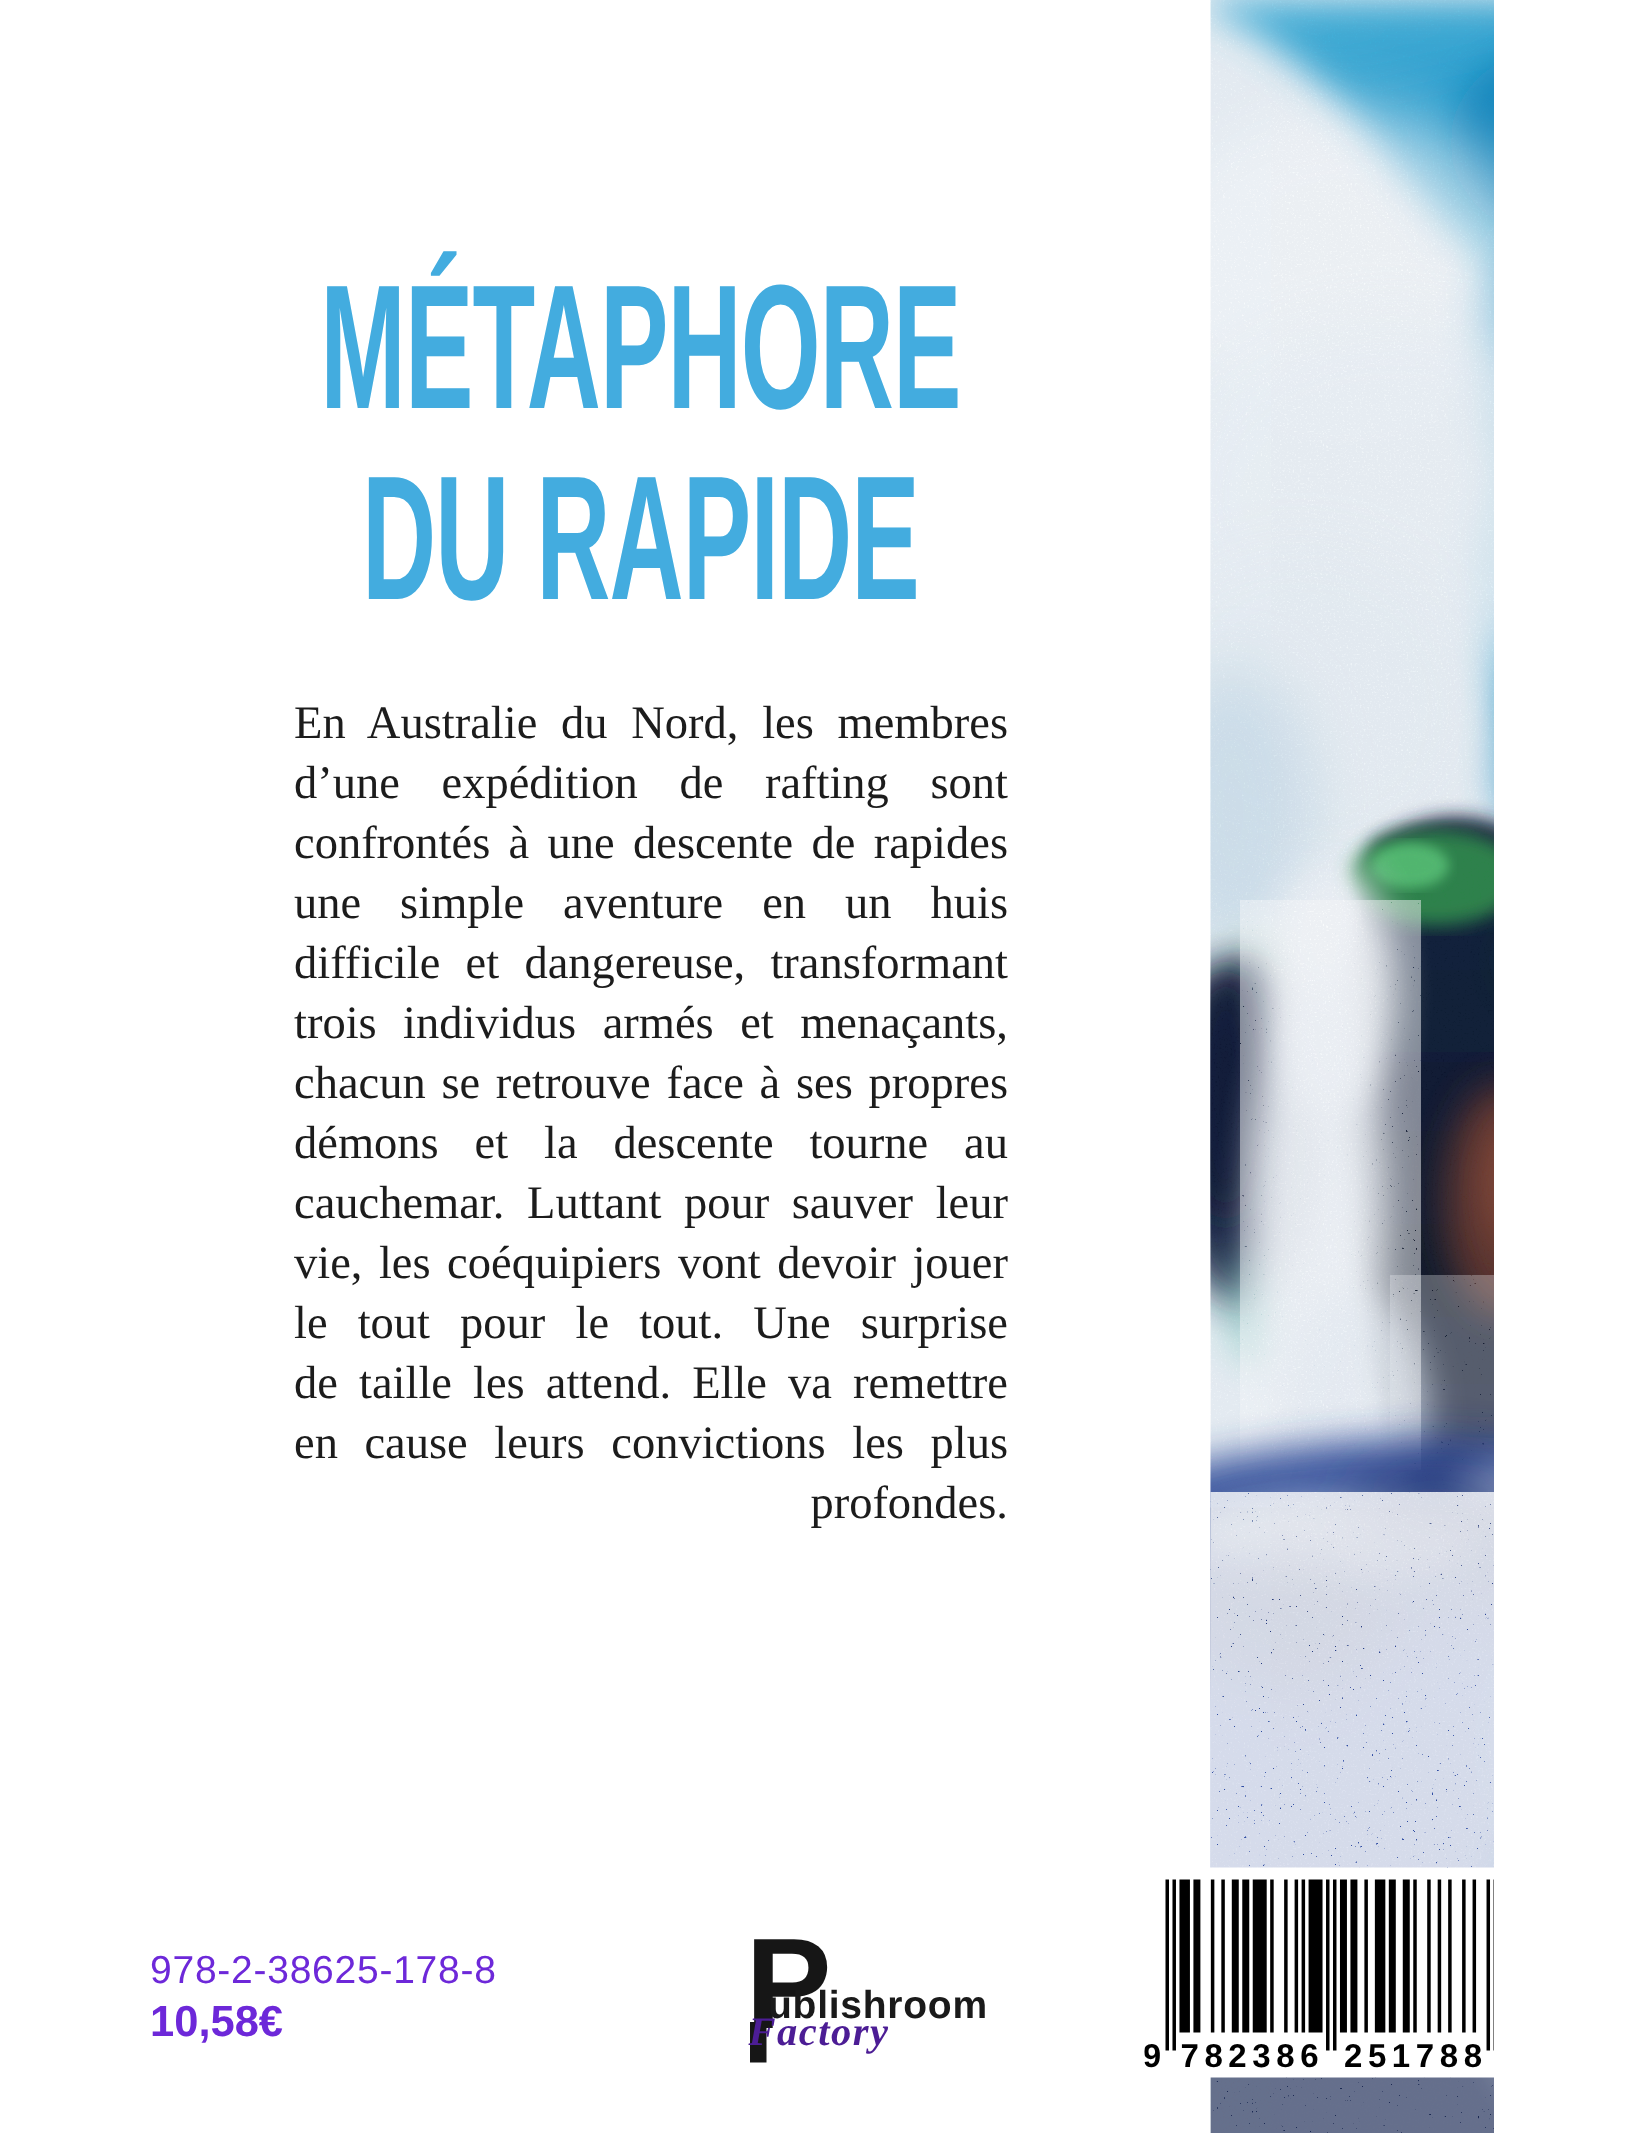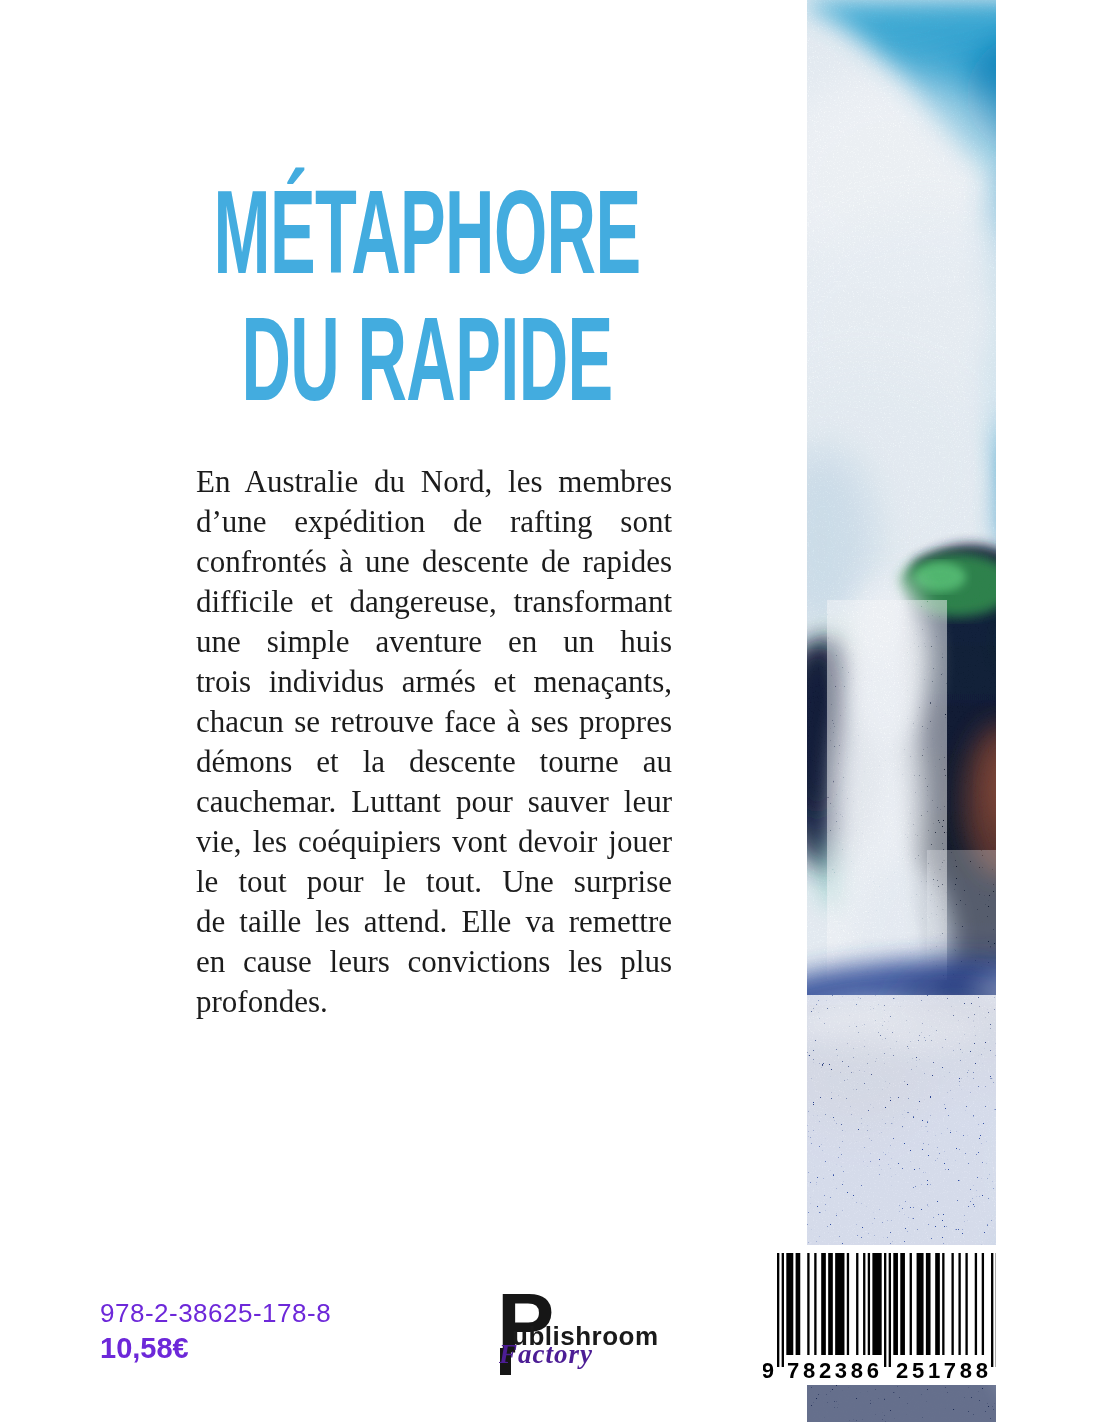--- a/index.html
+++ b/index.html
@@ -9,21 +9,21 @@
   
   .title{position:absolute;left:0;top:169px;width:854px;margin:0;text-align:center;
          font:bold 118px/127px "Liberation Sans",sans-serif;color:#43ACDF;
          transform:scaleX(0.58);transform-origin:427px top;letter-spacing:-1px;white-space:nowrap;}
   .title span{display:block;}
 
   
   .synopsis{position:absolute;left:196px;top:462px;width:476px;
             font-family:"Liberation Serif",serif;font-size:31px;line-height:40px;color:#1c1c1c;}
   .synopsis .ln{text-align:justify;text-align-last:justify;white-space:nowrap;}
-  .synopsis .ln.last{text-align:left;text-align-last:auto;}
+  .synopsis .ln.last{text-align:right;text-align-last:auto;}
 
   
   .isbn-block{position:absolute;left:100px;top:1298px;color:#6d28d9;}
   .isbn{font:26px/30px "Liberation Sans",sans-serif;letter-spacing:0.5px;}
   .price{margin-top:3px;font:bold 29px/34px "Liberation Sans",sans-serif;}
 
   
   .logo-p{position:absolute;left:497px;top:1280px;font:bold 86px/86px "Liberation Sans",sans-serif;color:#161616;}
   .logo-stem{position:absolute;left:500px;top:1348px;width:11px;height:27px;background:#161616;}
   .logo-name{position:absolute;left:512px;top:1323px;font:700 26px/26px "Liberation Sans",sans-serif;color:#1a1a1a;letter-spacing:0.5px;}
@@ -46,22 +46,22 @@
 
   <h1 class="title">
     <span>MÉTAPHORE</span>
     <span>DU RAPIDE</span>
   </h1>
 
   <div class="synopsis">
     <div class="ln">En Australie du Nord, les membres</div>
     <div class="ln">d’une expédition de rafting sont</div>
     <div class="ln">confrontés à une descente de rapides</div>
+    <div class="ln">une simple aventure en un huis</div>
     <div class="ln">difficile et dangereuse, transformant</div>
-    <div class="ln">une simple aventure en un huis</div>
     <div class="ln">trois individus armés et menaçants,</div>
     <div class="ln">chacun se retrouve face à ses propres</div>
     <div class="ln">démons et la descente tourne au</div>
     <div class="ln">cauchemar. Luttant pour sauver leur</div>
     <div class="ln">vie, les coéquipiers vont devoir jouer</div>
     <div class="ln">le tout pour le tout. Une surprise</div>
     <div class="ln">de taille les attend. Elle va remettre</div>
     <div class="ln">en cause leurs convictions les plus</div>
     <div class="ln last">profondes.</div>
   </div>

